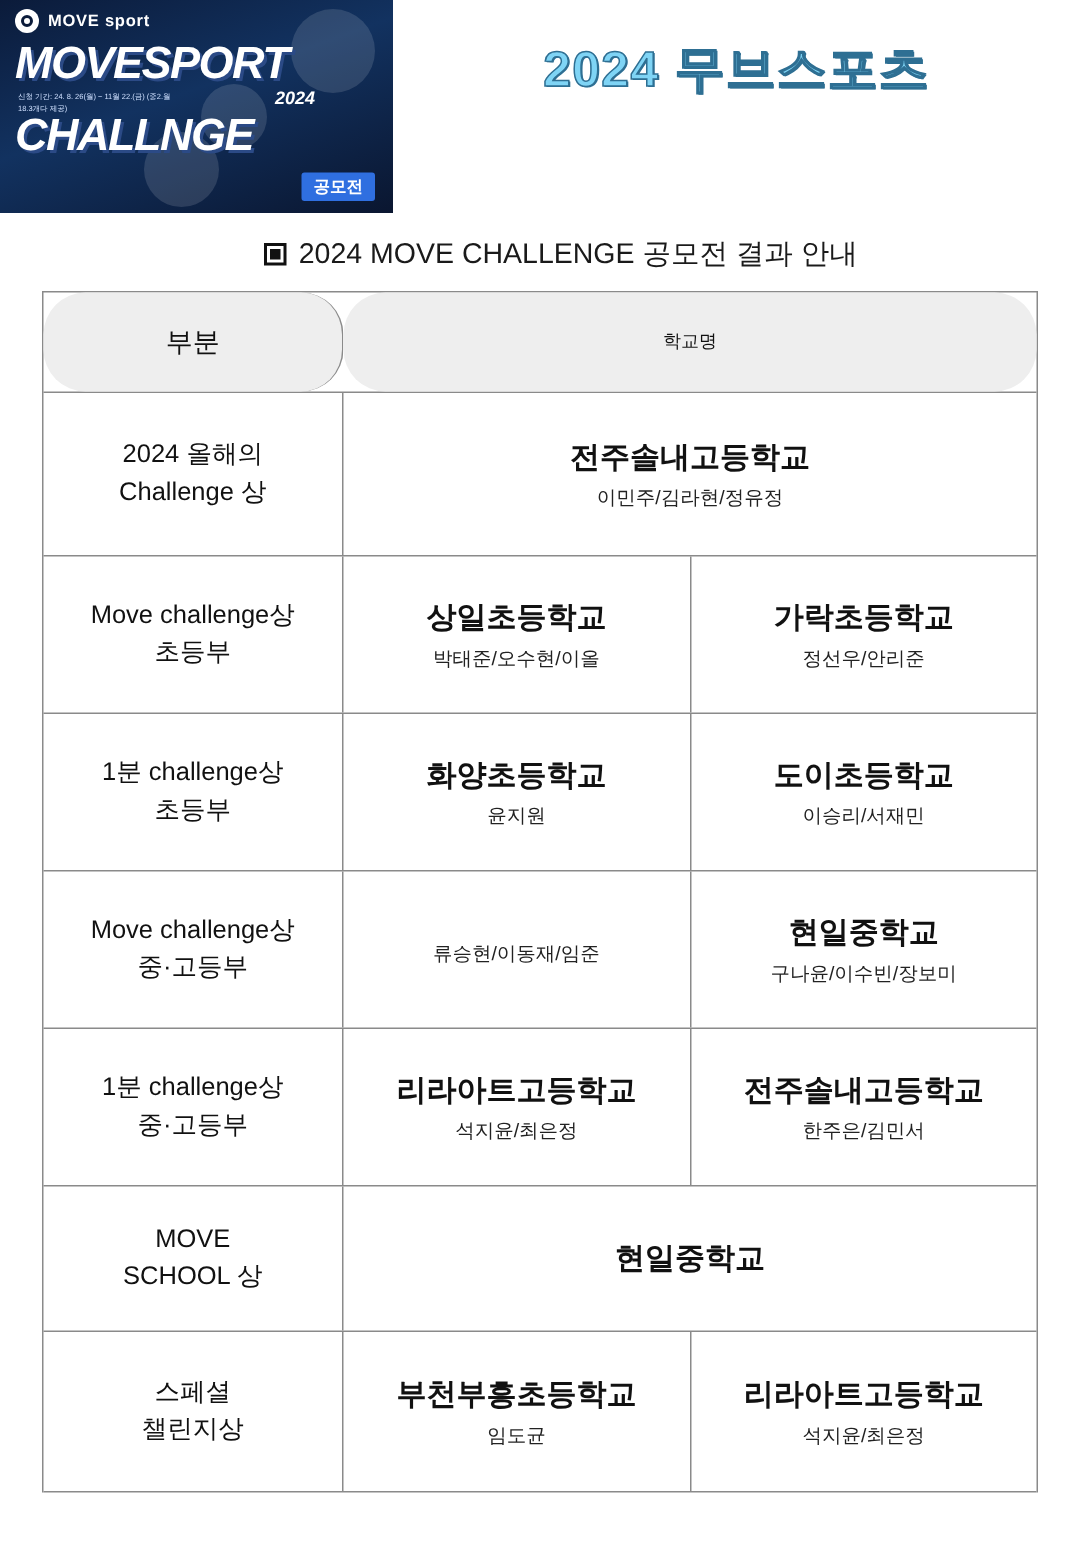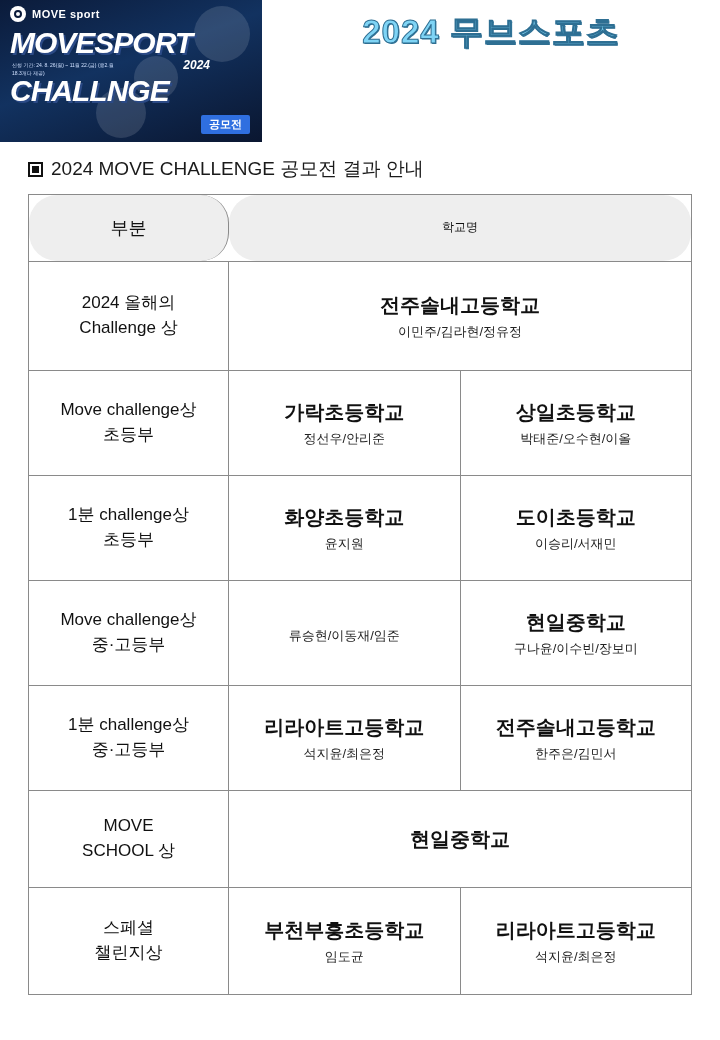--- a/index.html
+++ b/index.html
@@ -119,40 +119,41 @@
     border-radius: 50%;
     background: rgba(255,255,255,0.13);
   }
   .fig1 { width: 56px; height: 56px; top: 6px;  right: 12px; }
   .fig2 { width: 44px; height: 44px; top: 56px; right: 84px; }
   .fig3 { width: 50px; height: 50px; bottom: 4px; left: 96px; }
 
   .headline {
     flex: 1 1 auto;
     text-align: center;
-    padding-top: 8px;
+    padding-top: 22px;
   }
   .headline-line {
     font-size: 33px;
     font-weight: bold;
     color: #7fd4f5;
     letter-spacing: 1px;
     line-height: 1.45;
     -webkit-text-stroke: 1px #2e6f93;
     text-shadow: 1px 1px 0 #2e6f93;
   }
 
   
   .caption {
     margin: 14px 0 12px 28px;
     display: flex;
     align-items: center;
     gap: 8px;
     font-size: 19px;
     color: #1a1a1a;
+    justify-content: center;
   }
   .caption-bullet {
     width: 15px;
     height: 15px;
     border: 2px solid #111;
     box-sizing: border-box;
     position: relative;
     flex: 0 0 auto;
   }
   .caption-bullet::after {
@@ -295,27 +296,27 @@
     </div>
   </div>
 
   <div class="row r-std">
     <div class="cell-cat">
       <div class="cat-line">Move challenge상</div>
       <div class="cat-line">초등부</div>
     </div>
     <div class="cell-group">
       <div class="school">
+        <div class="school-name">상일초등학교</div>
+        <div class="school-members">박태준/오수현/이올</div>
+      </div>
+      <div class="school">
         <div class="school-name">가락초등학교</div>
         <div class="school-members">정선우/안리준</div>
       </div>
-      <div class="school">
-        <div class="school-name">상일초등학교</div>
-        <div class="school-members">박태준/오수현/이올</div>
-      </div>
     </div>
   </div>
 
   <div class="row r-std">
     <div class="cell-cat">
       <div class="cat-line">1분 challenge상</div>
       <div class="cat-line">초등부</div>
     </div>
     <div class="cell-group">
       <div class="school">

